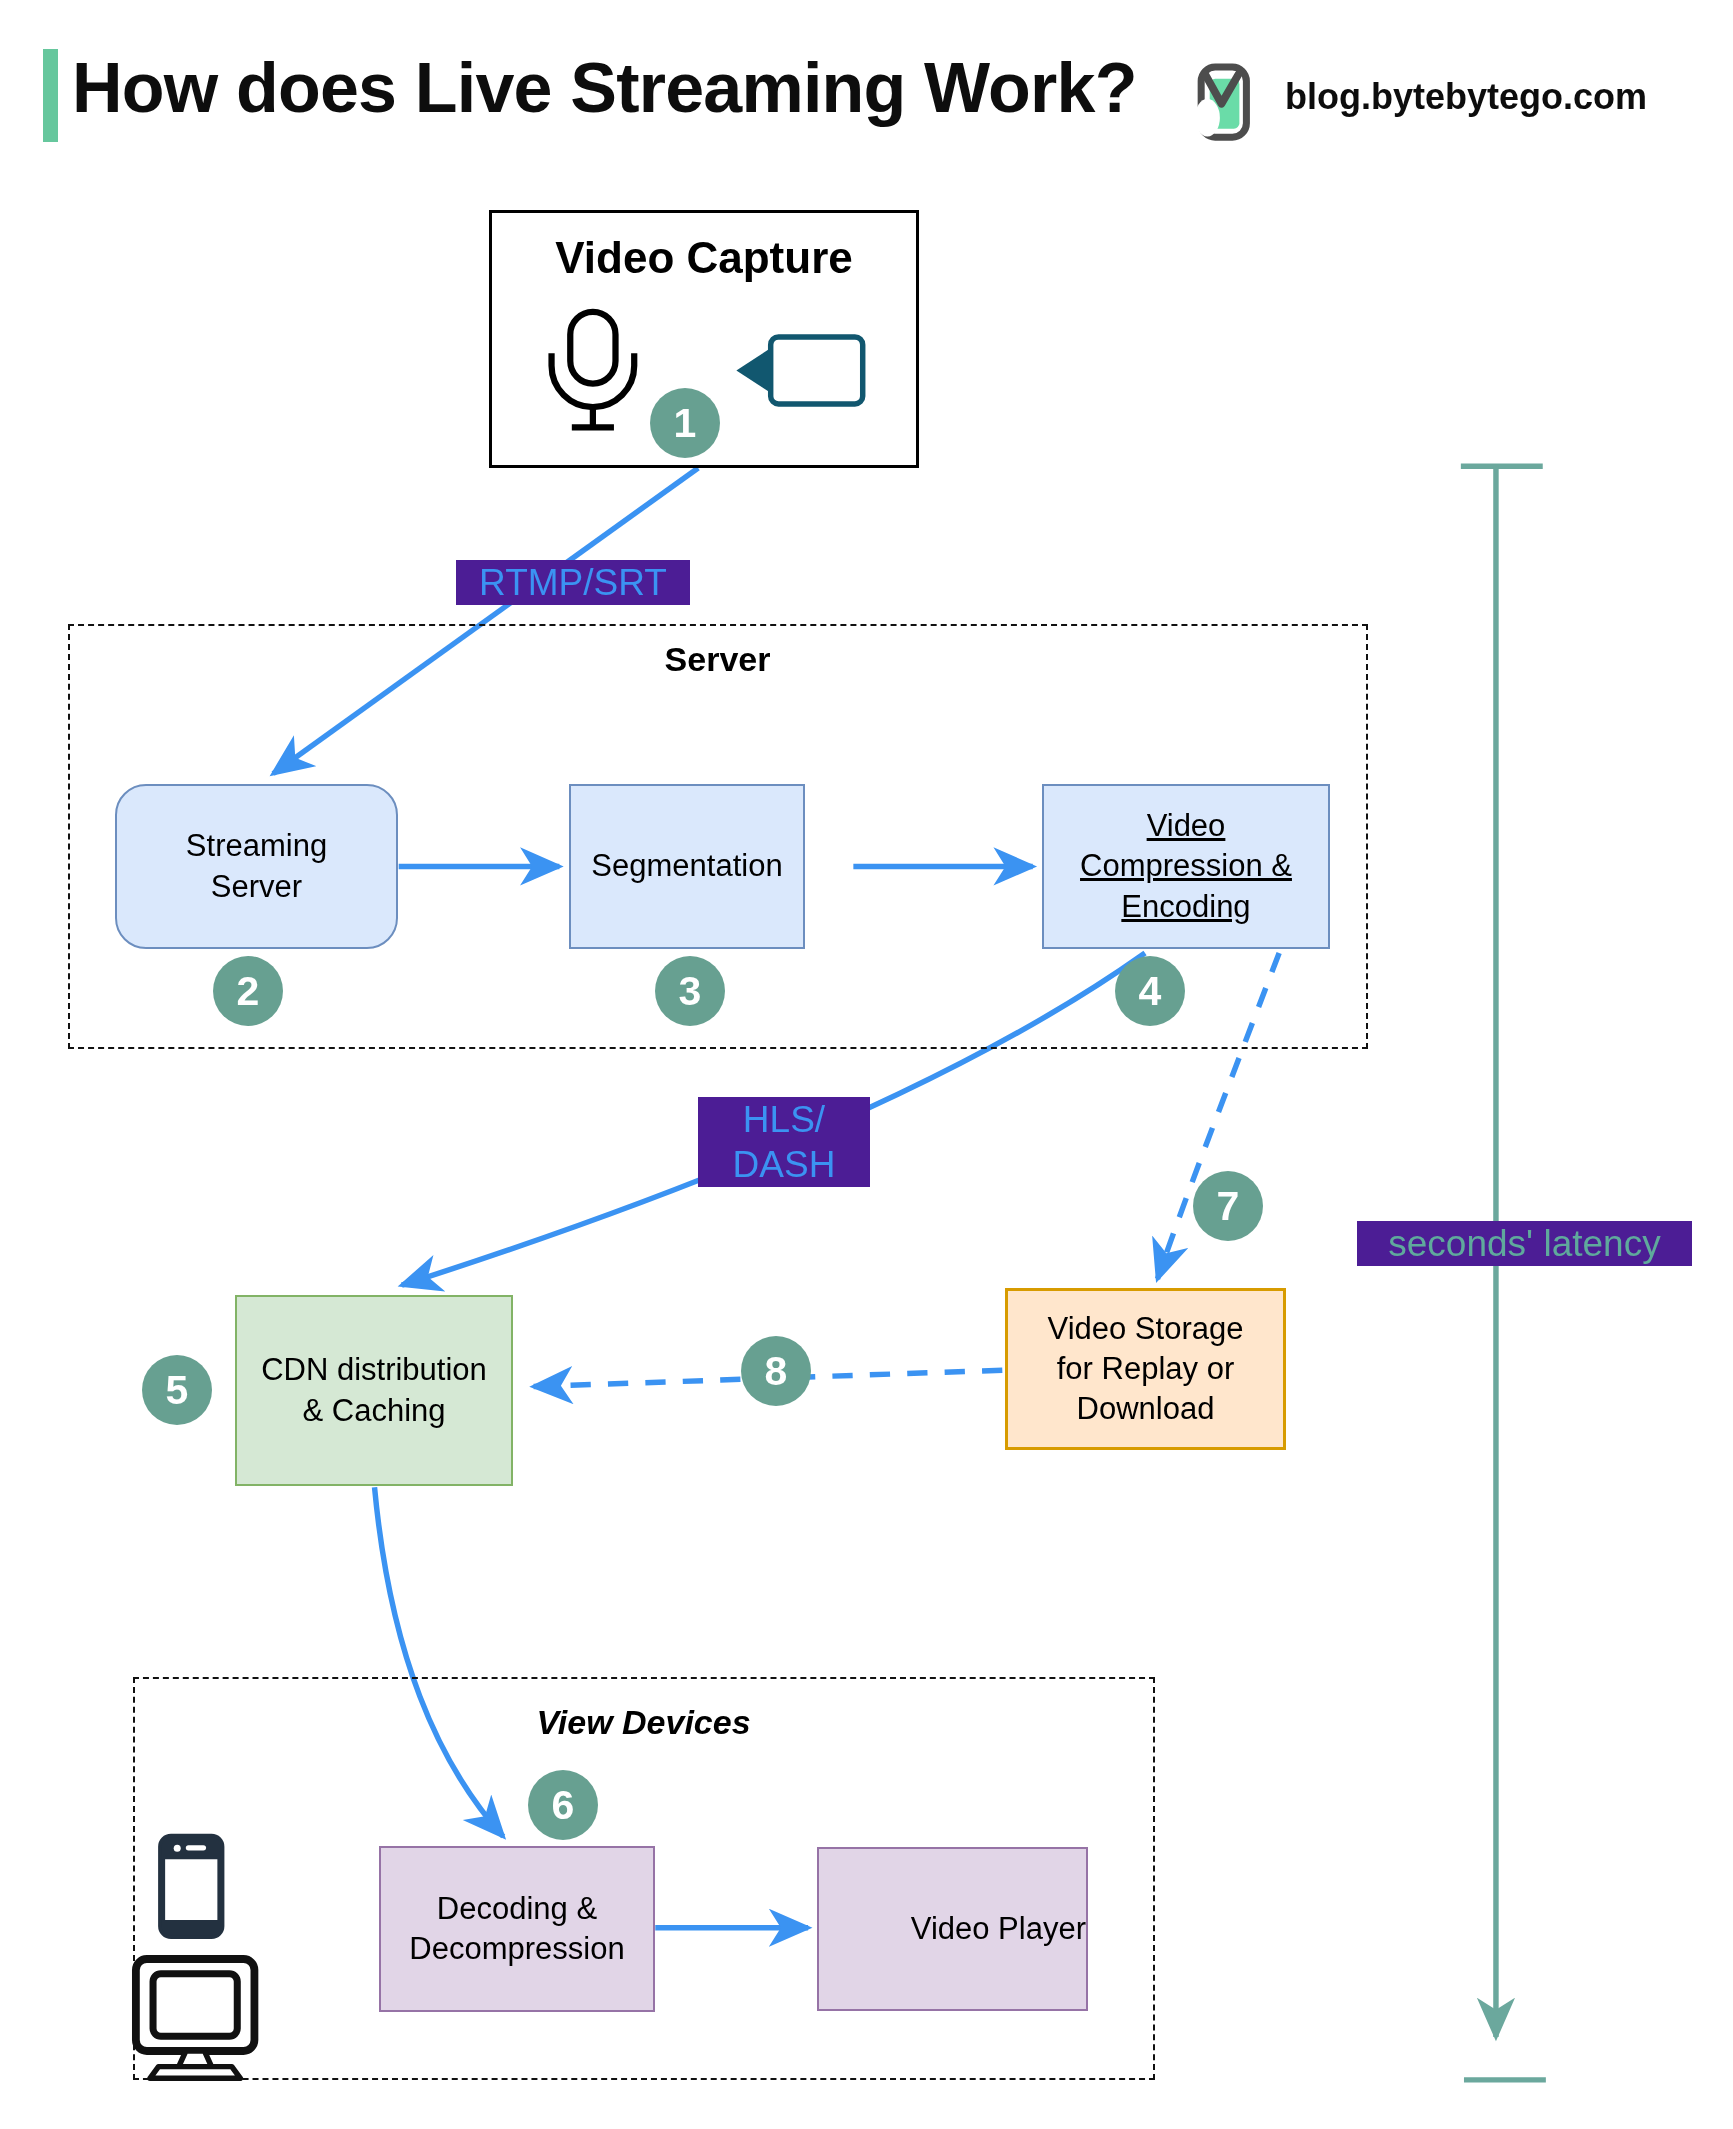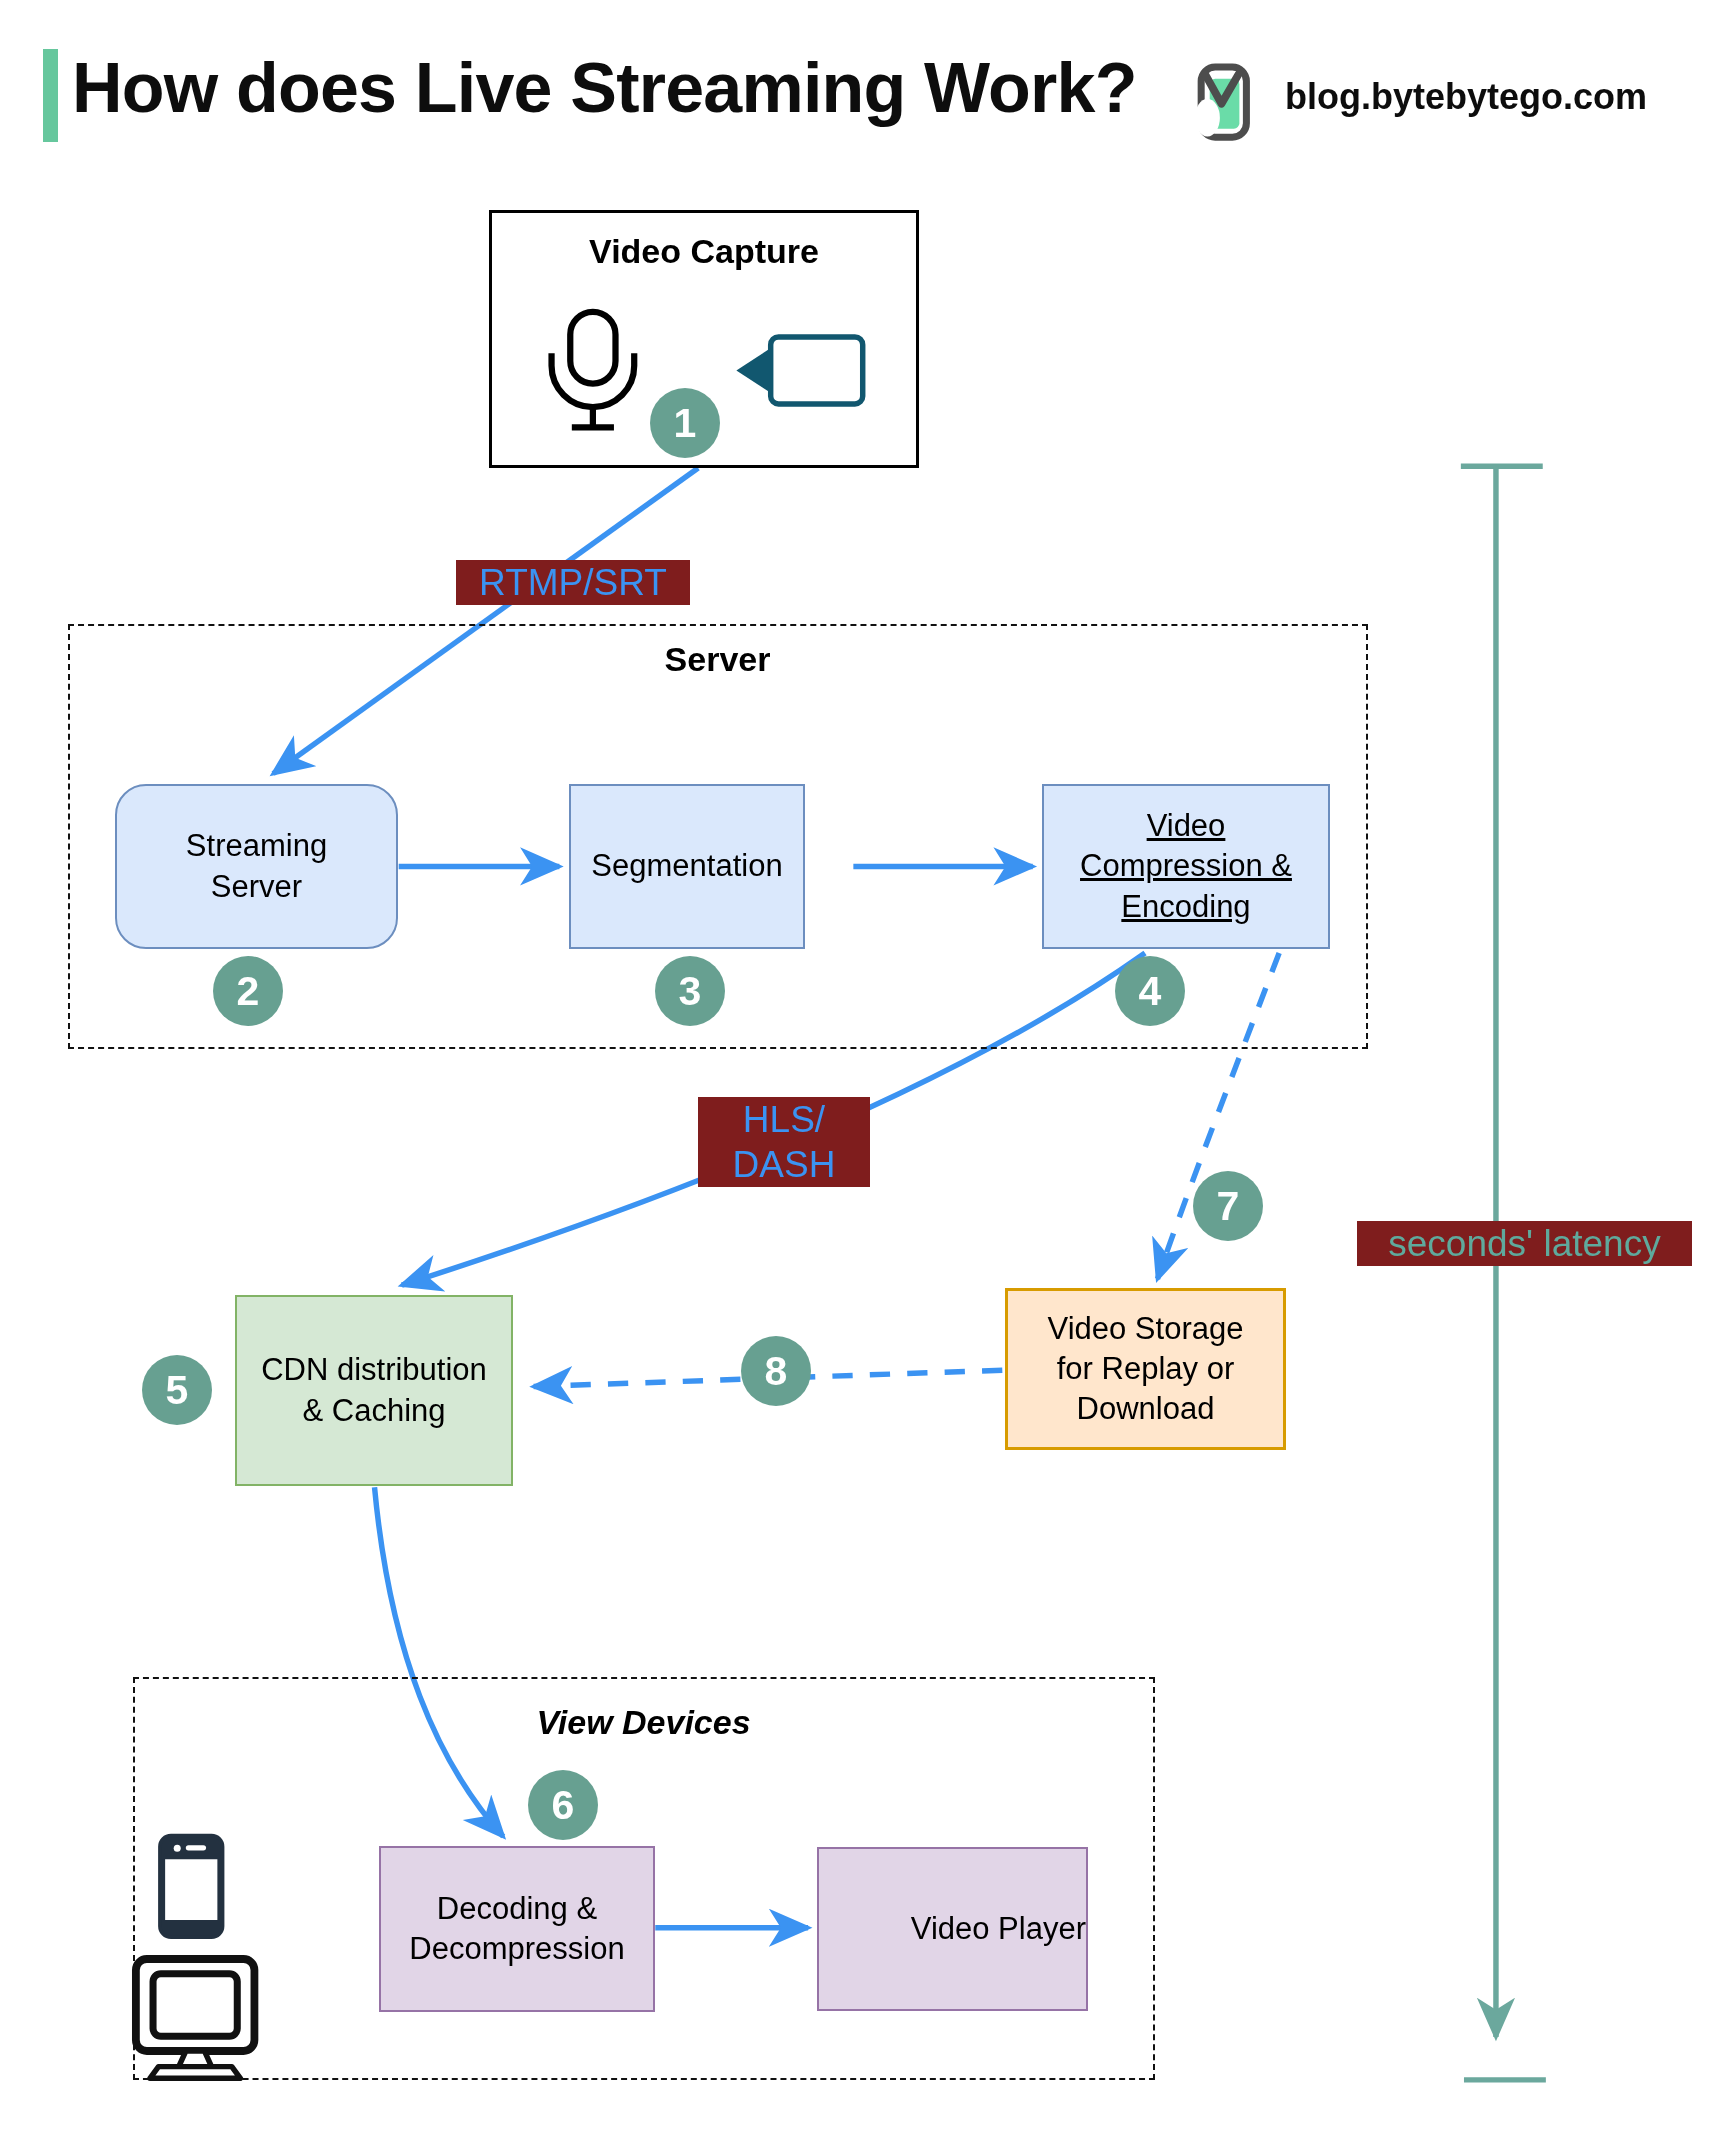--- a/index.html
+++ b/index.html
@@ -24,21 +24,21 @@
   .group-label.server{left:616px;top:640px;width:203px;}
   .group-label.view{left:511px;top:1703px;width:265px;font-style:italic;}
 
   
   .node{
     position:absolute;display:flex;align-items:center;justify-content:center;
     text-align:center;font-size:31px;color:#000;line-height:1.3;
     white-space:pre-line;box-sizing:border-box;z-index:2;
   }
   .node-capture{left:489px;top:210px;width:430px;height:258px;background:#fff;border:3.1px solid #000;align-items:flex-start;}
-  .node-capture .cap-label{margin-top:15.6px;font-size:34px;font-weight:700;}
+  .node-capture .cap-label{margin-top:15.6px;font-size:44px;font-weight:700;}
   .node-blue{background:#dae8fc;border:2.3px solid #6c8ebf;}
   .node-ss{left:115px;top:784px;width:283px;height:165px;border-radius:31px;}
   .node-seg{left:569px;top:784px;width:236px;height:165px;}
   .node-vce{left:1042px;top:784px;width:288px;height:165px;text-decoration:underline;}
   .node-cdn{left:235px;top:1295px;width:278px;height:191px;background:#d5e8d4;border:2.3px solid #82b366;}
   .node-storage{left:1005px;top:1288px;width:281px;height:162px;background:#ffe6cc;border:3.1px solid #d79b00;}
   .node-purple{background:#e1d5e7;border:2.3px solid #9673a6;}
   .node-dec{left:379px;top:1846px;width:276px;height:166px;}
   .node-vp{left:817px;top:1847px;width:271px;height:164px;justify-content:flex-end;}
 
@@ -47,21 +47,21 @@
     position:absolute;width:70px;height:70px;border-radius:50%;background:#67a091;
     color:#fff;font-size:41px;font-weight:700;display:flex;align-items:center;justify-content:center;
     z-index:5;
   }
   .s1{left:650px;top:388px;}  .s2{left:213px;top:956px;}
   .s3{left:655px;top:956px;} .s4{left:1115px;top:956px;}
   .s5{left:142px;top:1355px;} .s6{left:528px;top:1770px;}
   .s7{left:1193px;top:1171px;}.s8{left:741px;top:1336px;}
 
   
-  .edge-label{position:absolute;background:#7f1d1d;color:#3b93f2;font-size:37px;text-align:center;z-index:3;white-space:pre-line;line-height:1.22;}
+  .edge-label{position:absolute;background:#4c1d95;color:#3b93f2;font-size:37px;text-align:center;z-index:3;white-space:pre-line;line-height:1.22;}
   .lbl-rtmp{left:456px;top:560px;width:234px;}
   .lbl-hls{left:698px;top:1097px;width:172px;}
   .lbl-latency{left:1357px;top:1221px;width:335px;color:#5fa99c;font-size:37px;}
 </style>
 </head>
 <body>
 
 <div class="canvas">
 
   <svg id="connectors" class="layer" width="1734" height="2129" viewBox="0 0 2223 2730">

